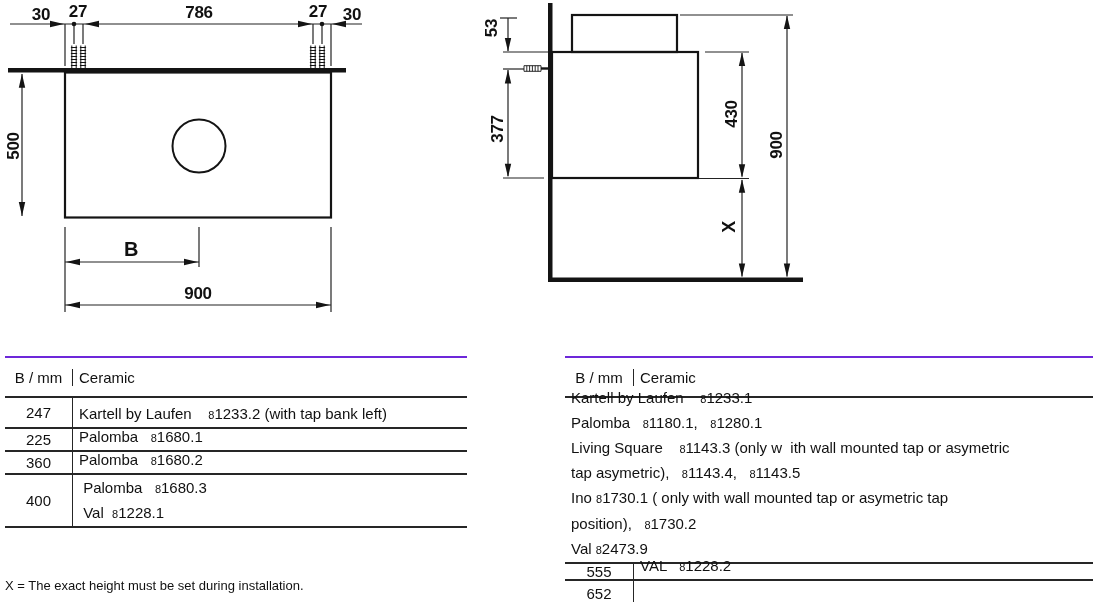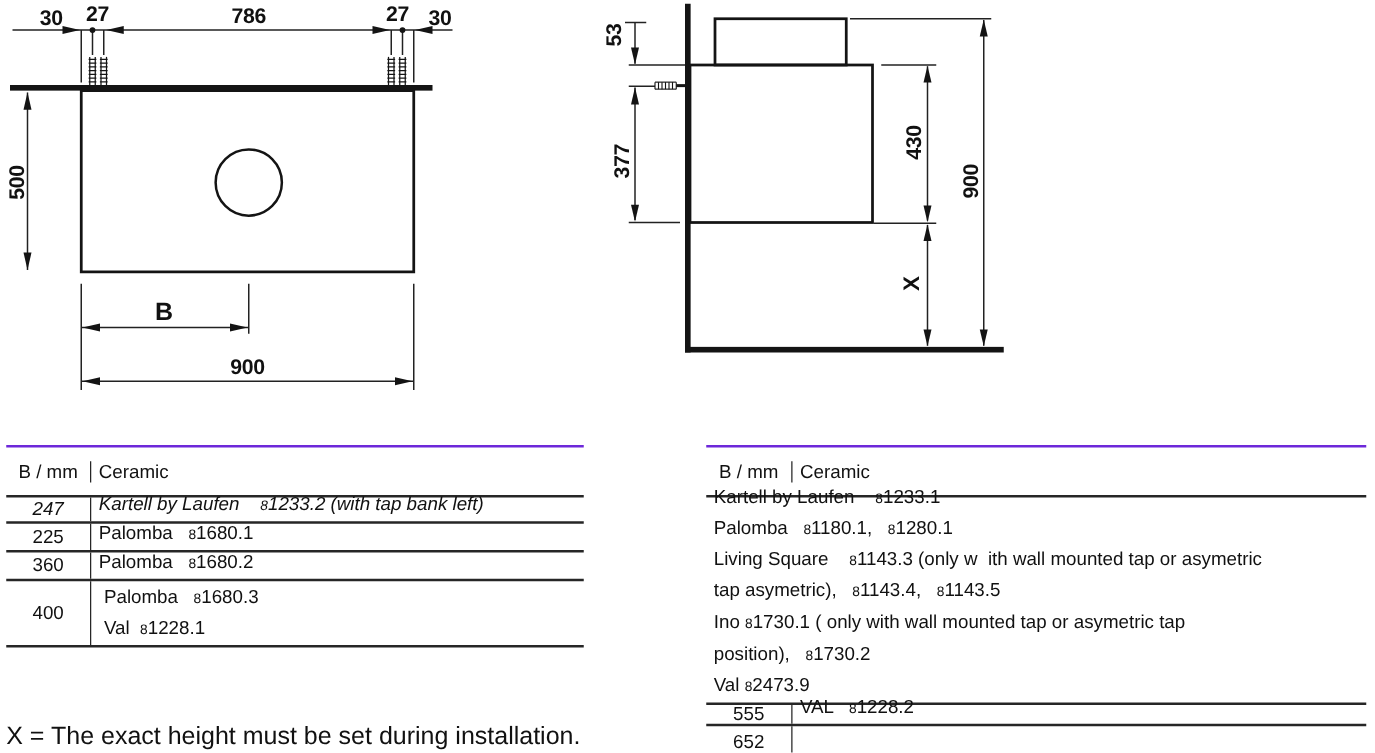--- a/index.html
+++ b/index.html
@@ -24,30 +24,30 @@
   #tbl-right .hb { width: 69px; }
 
   .row { display: flex; border-bottom: 2px solid #262626; align-items: stretch; }
   .cb { flex: none; display: flex; align-items: center; justify-content: center; border-right: 1.4px solid #262626; }
   #tbl-left  .cb { width: 68px; }
   #tbl-right .cb { width: 69px; }
   .cc { flex: 1; padding-left: 6px; display: flex; flex-direction: column; justify-content: flex-end; }
   .ln { line-height: 23.2px; white-space: pre; }
   .s8 { font-size: 11px; }
 
-  #tbl-left-rows  .row:nth-child(1) { height: 21px; font-style: italic; }
+  #tbl-left-rows  .row:nth-child(1) { height: 31px; }
   #tbl-left-rows  .row:nth-child(2) { height: 23px; }
   #tbl-left-rows  .row:nth-child(3) { height: 23px; }
   #tbl-left-rows  .row:nth-child(4) { height: 53px; }
 
   #tbl-right-rows .row:nth-child(1) { height: 166px; }
   #tbl-right-rows .row:nth-child(2) { height: 17px; }
   #tbl-right-rows .row:nth-child(3) { height: 27px; }
 
-  #footnote { position: absolute; left: 5px; top: 578px; font-size: 20px; }
+  #footnote { position: absolute; left: 5px; top: 578px; font-size: 13px; }
 </style>
 </head>
 <body>
 
 <svg style="position:absolute;left:0;top:0" width="380" height="330" viewBox="0 0 380 330">
   <defs>
     <g id="vscrew" stroke="#141414" stroke-width="1">
       <line x1="-2.2" y1="0.5" x2="-2.2" y2="23"></line>
       <line x1="2.2" y1="0.5" x2="2.2" y2="23"></line>
       <line x1="-3.1" y1="2.5" x2="3.1" y2="2.5"></line>

